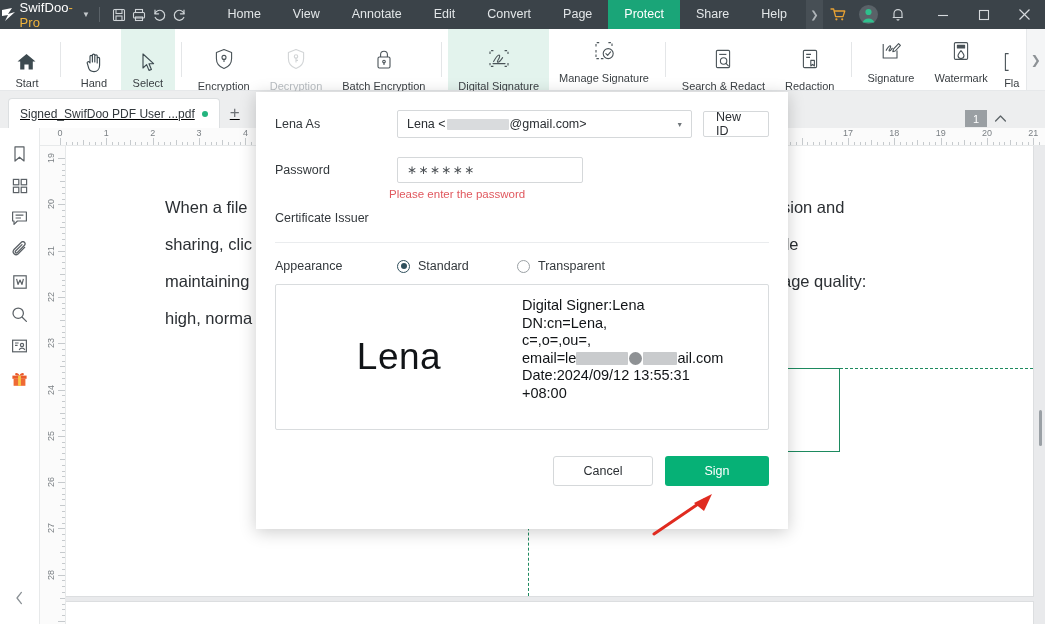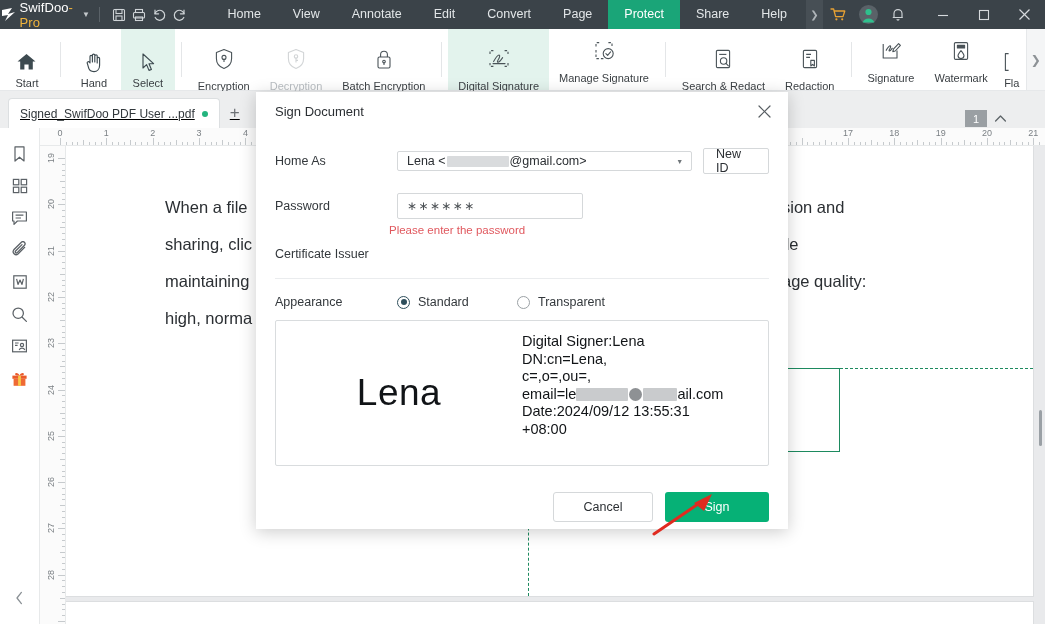--- a/index.html
+++ b/index.html
@@ -179,21 +179,21 @@
   }
   .dlg-title { font-size: 13px; color: #2b2f33; }
   .dlg-close { margin-left: auto; color: #575d62; display: flex; align-items: center; }
   .dlg-body { padding: 0 19px; }
 
   .row { display: flex; align-items: center; margin-bottom: 0; }
   .row-label {
     width: 122px; font-size: 12.5px; color: #33383c; flex: 0 0 122px;
   }
   .combo {
-    position: relative; width: 302px; height: 20px; border: 1px solid #d5d8da;
+    position: relative; width: 302px; height: 28px; border: 1px solid #d5d8da;
     border-radius: 2px; background: #ffffff; display: flex; align-items: center;
     padding: 0 20px 0 9px; font-size: 12.5px; color: #2b2f33;
   }
   .combo .redact {
     display: inline-block; width: 62px; height: 11px; background: #d9dbdd;
     margin: 0 1px; vertical-align: middle; border-radius: 1px;
   }
   .combo-caret {
     position: absolute; right: 8px; top: 50%; transform: translateY(-50%);
     font-size: 7px; color: #70767a;
@@ -873,34 +873,25 @@
 
       <div class="green-box" style="left:462px; top:222px; width:312px; height:84px;"></div>
       <div class="green-dash-h" style="left:774px; top:222px; width:193px;"></div>
       <div class="green-dash-v" style="left:462px; top:306px; height:144px;"></div>
     </div>
     <div class="page2"></div>
     <div class="scroll-thumb" style="top:264px; height:36px;"></div>
   </div>
 
   <div class="overlay-dialog">
-    <div class="dlg-head">
-      <div class="dlg-title">Sign Document</div>
-      <div class="dlg-close">
-        <svg width="15" height="15" viewBox="0 0 15 15" stroke="#575d62" stroke-width="1.2" stroke-linecap="round">
-          <line x1="2" y1="2" x2="13" y2="13"></line>
-            <line x1="13" y1="2" x2="2" y2="13"></line>
-        </svg>
-      </div>
-    </div>
 
     <div class="dlg-body">
 
       <div class="row" style="margin-top:18px;">
-        <div class="row-label">Home As</div>
+        <div class="row-label">Lena As</div>
         <div class="combo">
           <span>Lena &lt;</span>
             <span class="redact"></span>
             <span>@gmail.com&gt;</span>
           <span class="combo-caret">▼</span>
         </div>
         <div class="btn-newid">New ID</div>
       </div>
 
       <div class="row" style="margin-top:19px;">

